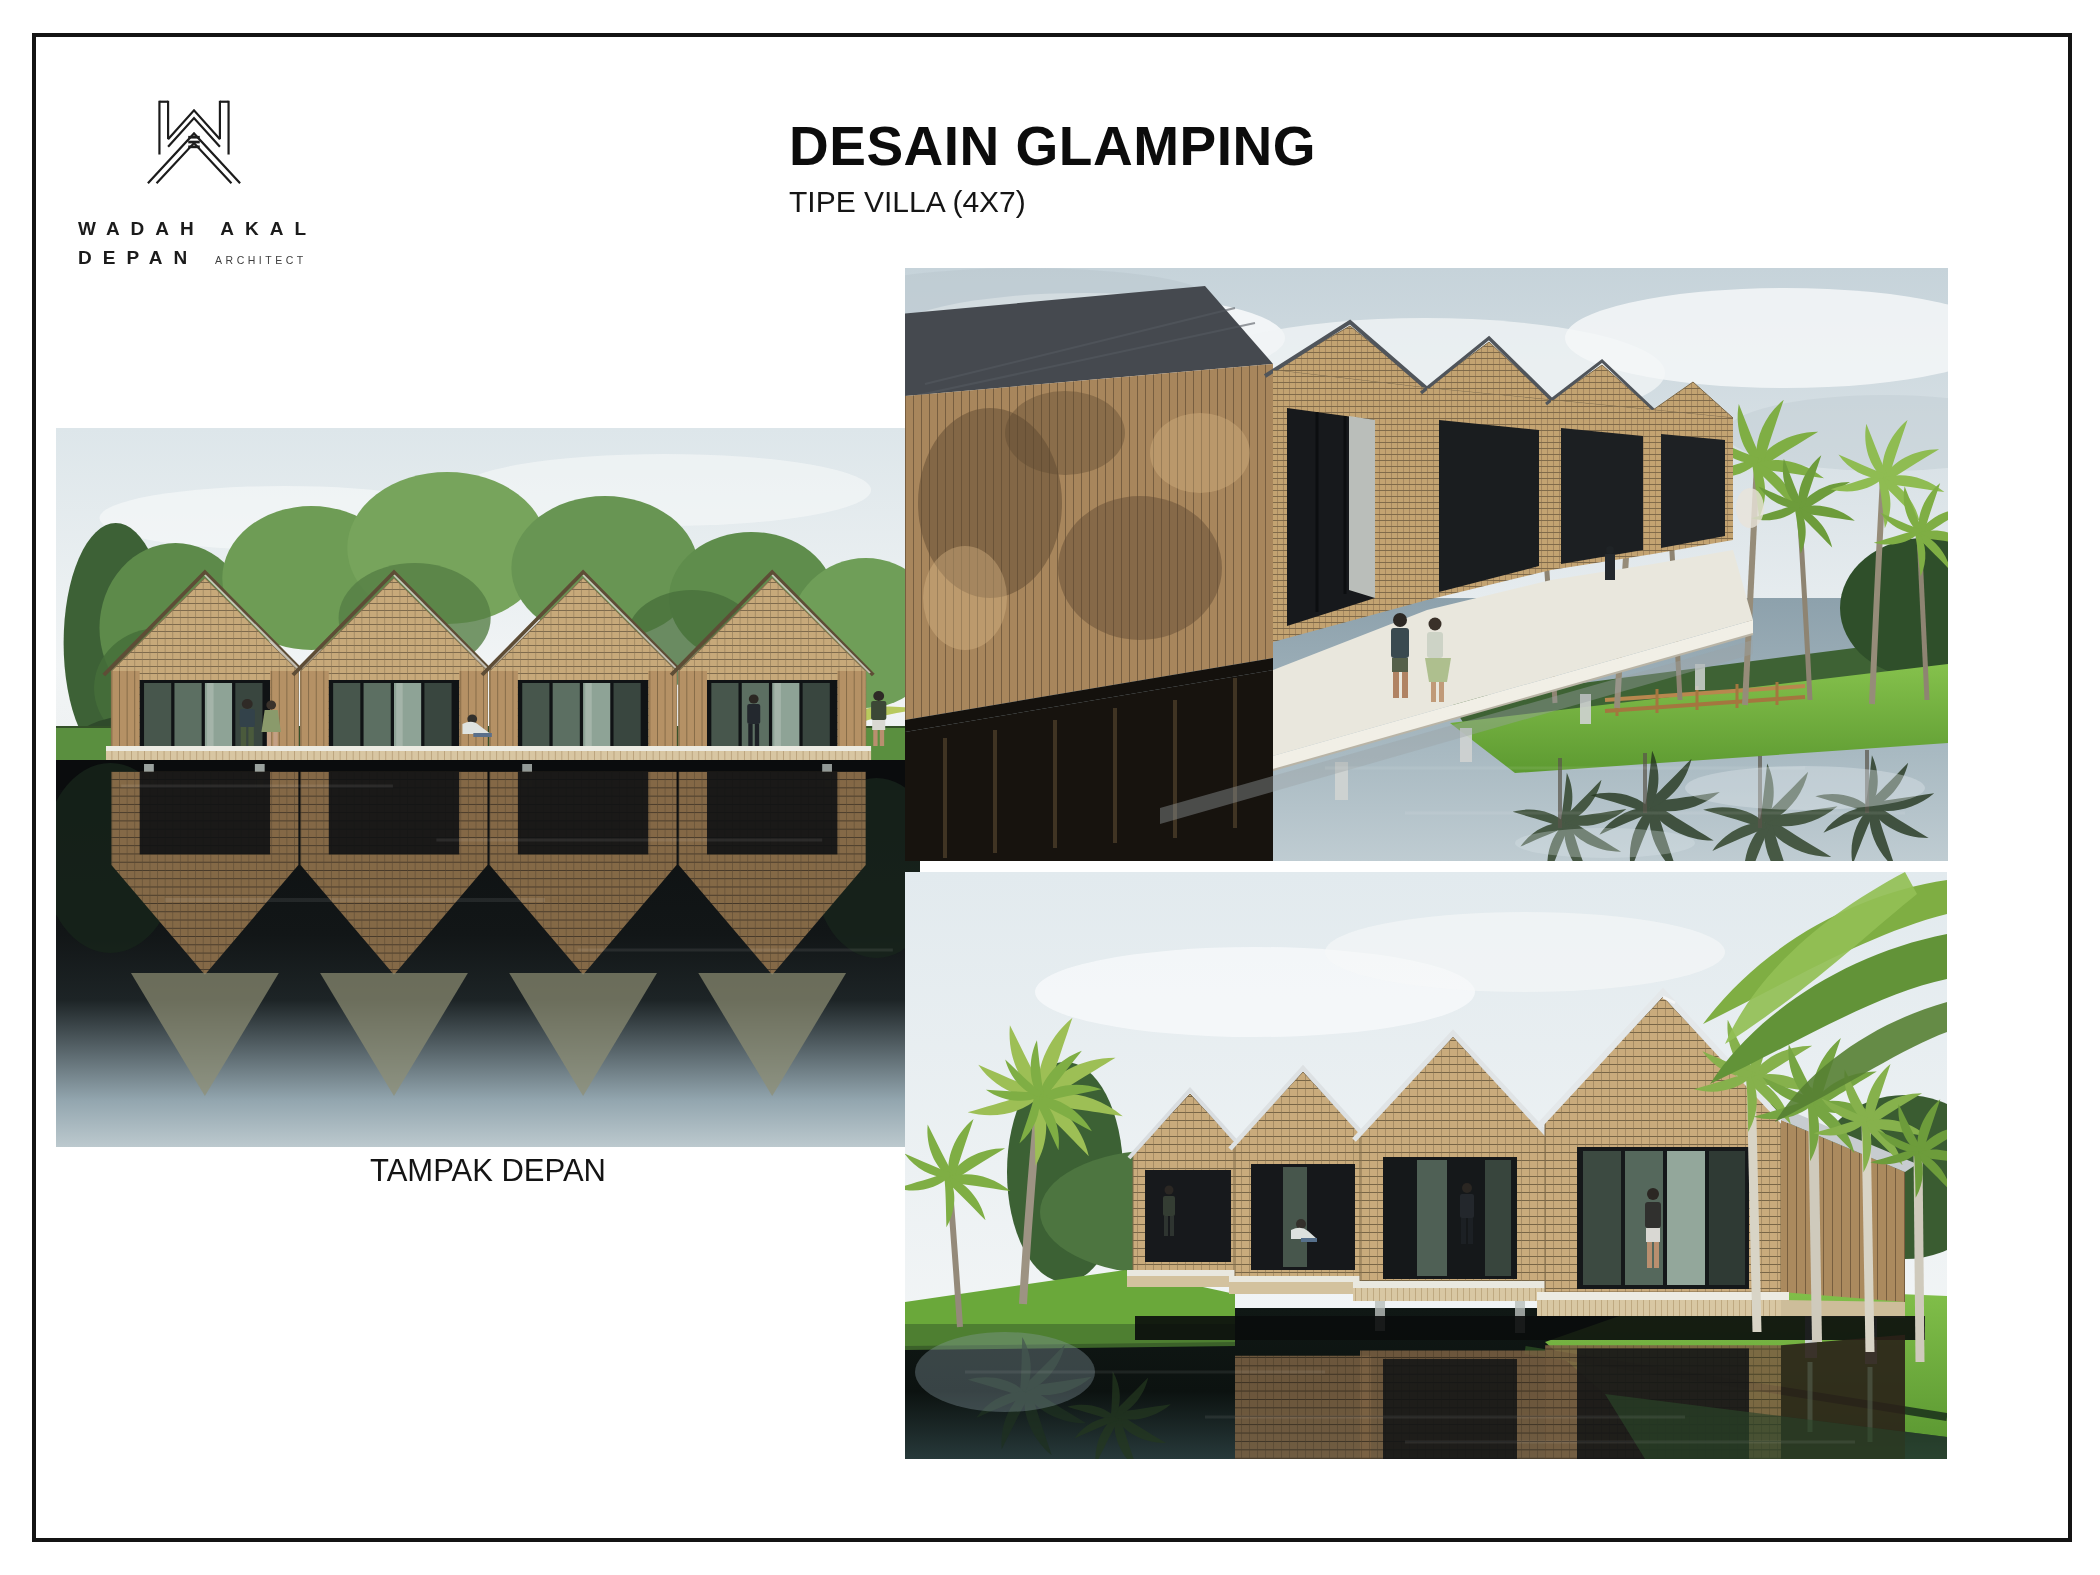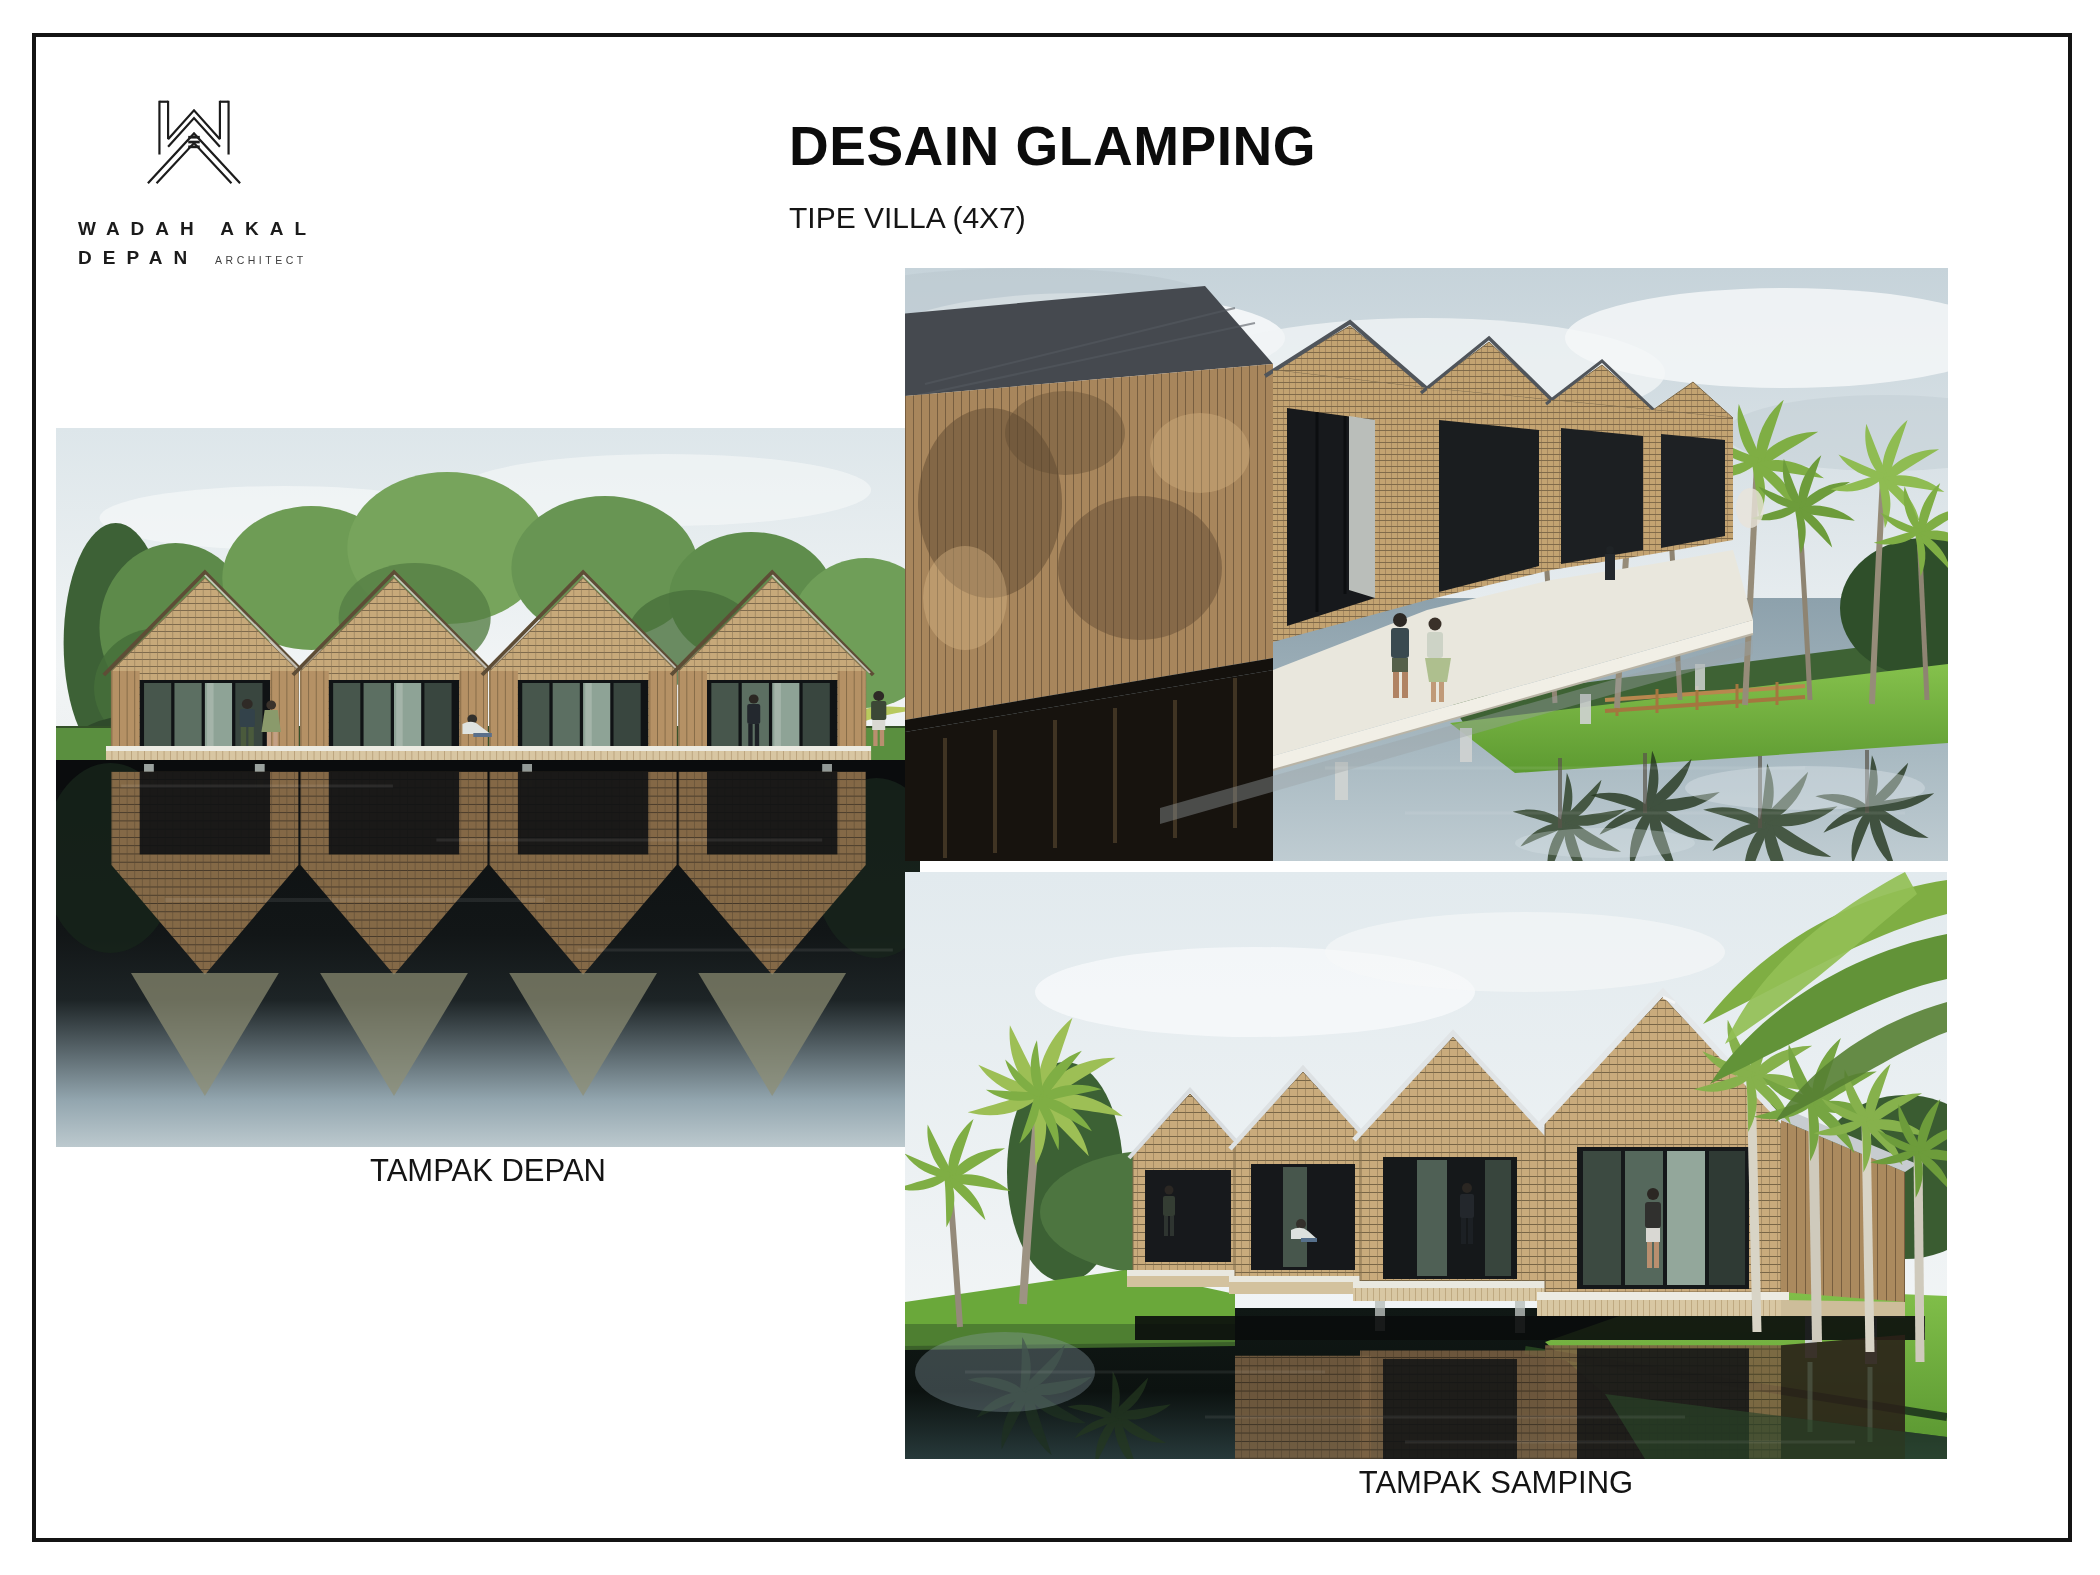--- a/index.html
+++ b/index.html
@@ -8,21 +8,21 @@
   .frame{position:absolute;left:32px;top:33px;width:2032px;height:1501px;border:4px solid #141414;}
   
   .logo-icon{position:absolute;left:146px;top:96px;width:96px;height:94px;}
   .brand{position:absolute;left:78px;top:218px;width:250px;}
   .brand-l1{font-size:19px;font-weight:700;letter-spacing:11px;color:#1b1b1b;white-space:nowrap;}
   .brand-l2{margin-top:7px;font-size:19px;font-weight:700;letter-spacing:11px;color:#1b1b1b;white-space:nowrap;}
   .brand-suffix{font-size:10.5px;font-weight:400;letter-spacing:3.5px;color:#3d3d3d;margin-left:17px;}
   
   .titleblock{position:absolute;left:789px;top:118px;}
   .title{font-size:55px;font-weight:700;letter-spacing:0.5px;color:#0c0c0c;line-height:1.05;margin:0;text-align:center;}
-  .subtitle{font-size:30px;font-weight:400;color:#151515;margin-top:25px;}
+  .subtitle{font-size:30px;font-weight:400;color:#151515;margin-top:9px;}
   
   figure{position:absolute;margin:0;padding:0;}
   figure svg{display:block;width:100%;height:100%;}
   .fig-front{left:56px;top:428px;width:864px;height:719px;}
   .fig-persp{left:905px;top:268px;width:1043px;height:593px;}
   .fig-side{left:905px;top:872px;width:1042px;height:587px;}
   figcaption{position:absolute;left:0;right:0;top:calc(100% + 6px);text-align:center;
              font-size:31px;font-weight:400;color:#141414;}
   .fig-side figcaption{padding-left:140px;}
 </style>
@@ -511,15 +511,14 @@
         <path d="M965,480 Q963,360 961,250" stroke="#d8d4c6" stroke-width="9" fill="none"></path>
         <use href="#s-crown" transform="translate(961,250) scale(1.1)" fill="#86b14c"></use>
         <path d="M1015,490 Q1014,380 1013,280" stroke="#cfcabc" stroke-width="9" fill="none"></path>
         <use href="#s-crown" transform="translate(1013,280) scale(1)" fill="#6d9c3b"></use>
         <path d="M1042,8 C950,22 858,72 798,152 C880,112 962,62 1042,42 Z" fill="#7fae43"></path>
         <path d="M1042,62 C940,82 850,142 805,212 C890,172 970,122 1042,107 Z" fill="#629338"></path>
         <path d="M1000,0 C920,42 850,102 820,172 C900,122 962,62 1012,22 Z" fill="#93bf55" opacity="0.92"></path>
         <path d="M1042,130 C970,150 905,195 870,250 C940,215 1000,175 1042,160 Z" fill="#567f33" opacity="0.9"></path>
       </g>
     </svg>
-    <figcaption>TAMPAK SAMPING</figcaption>
   </figure>
 </div>
 
 </body></html>

